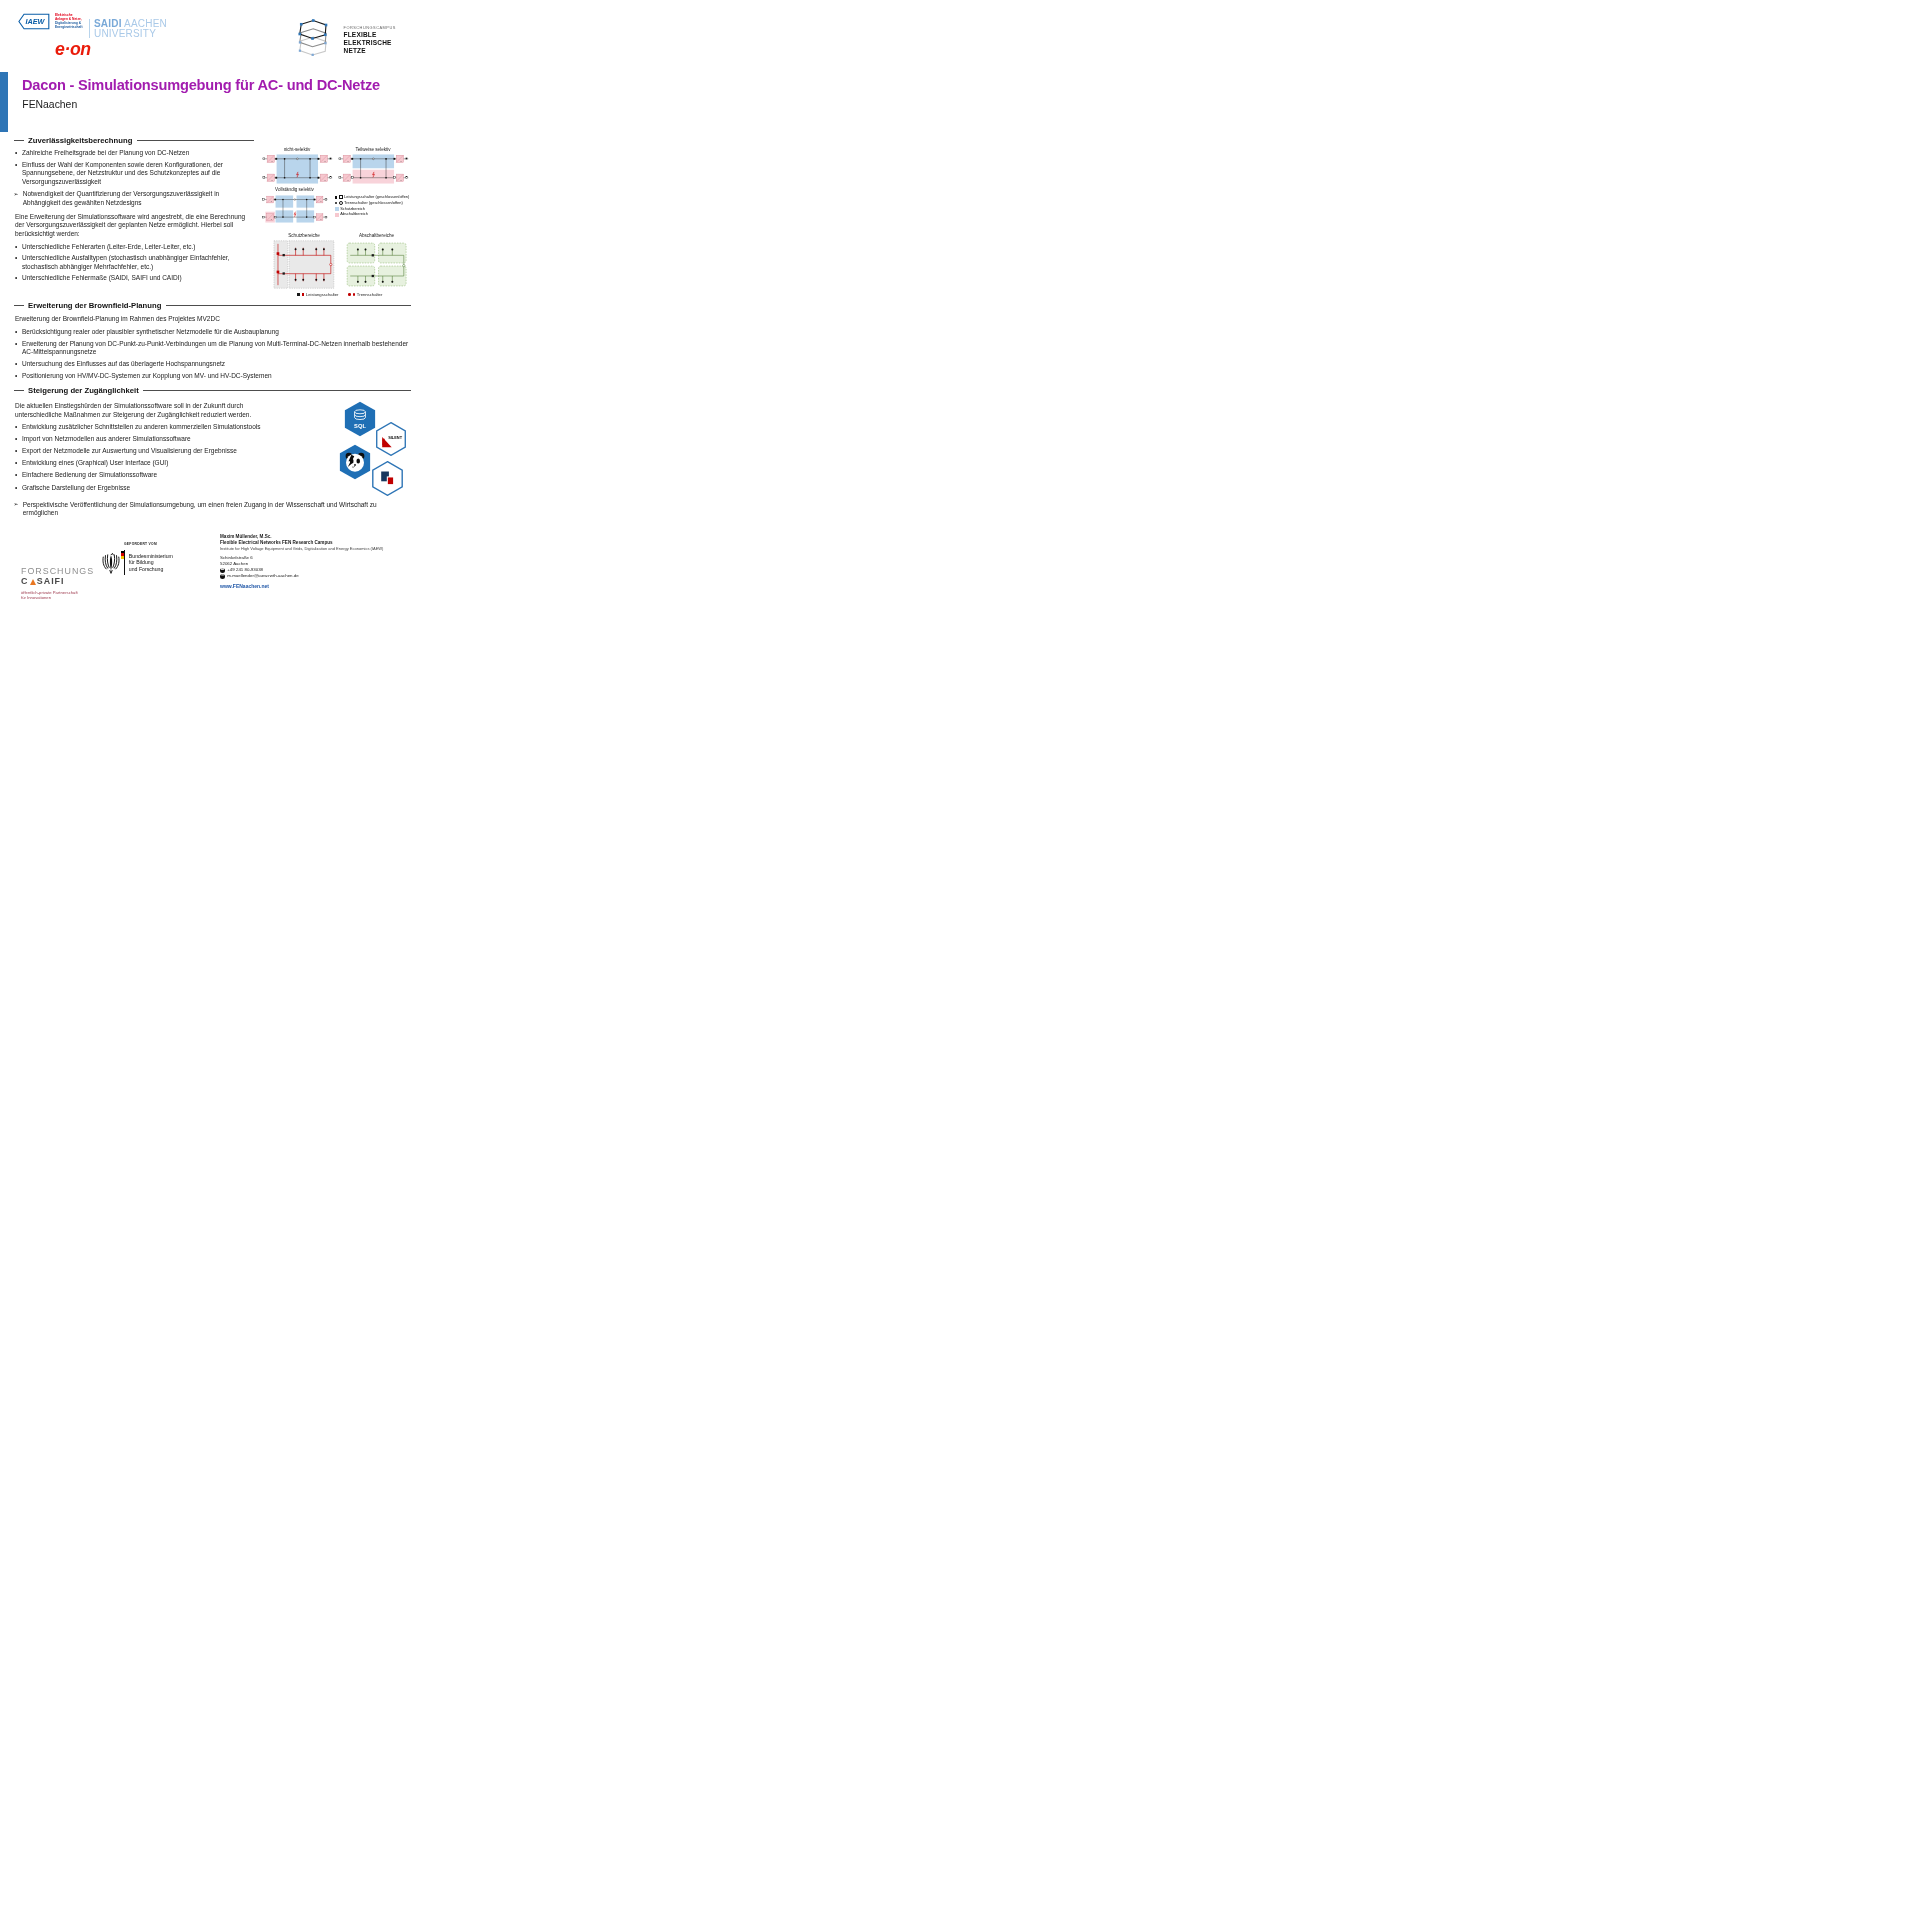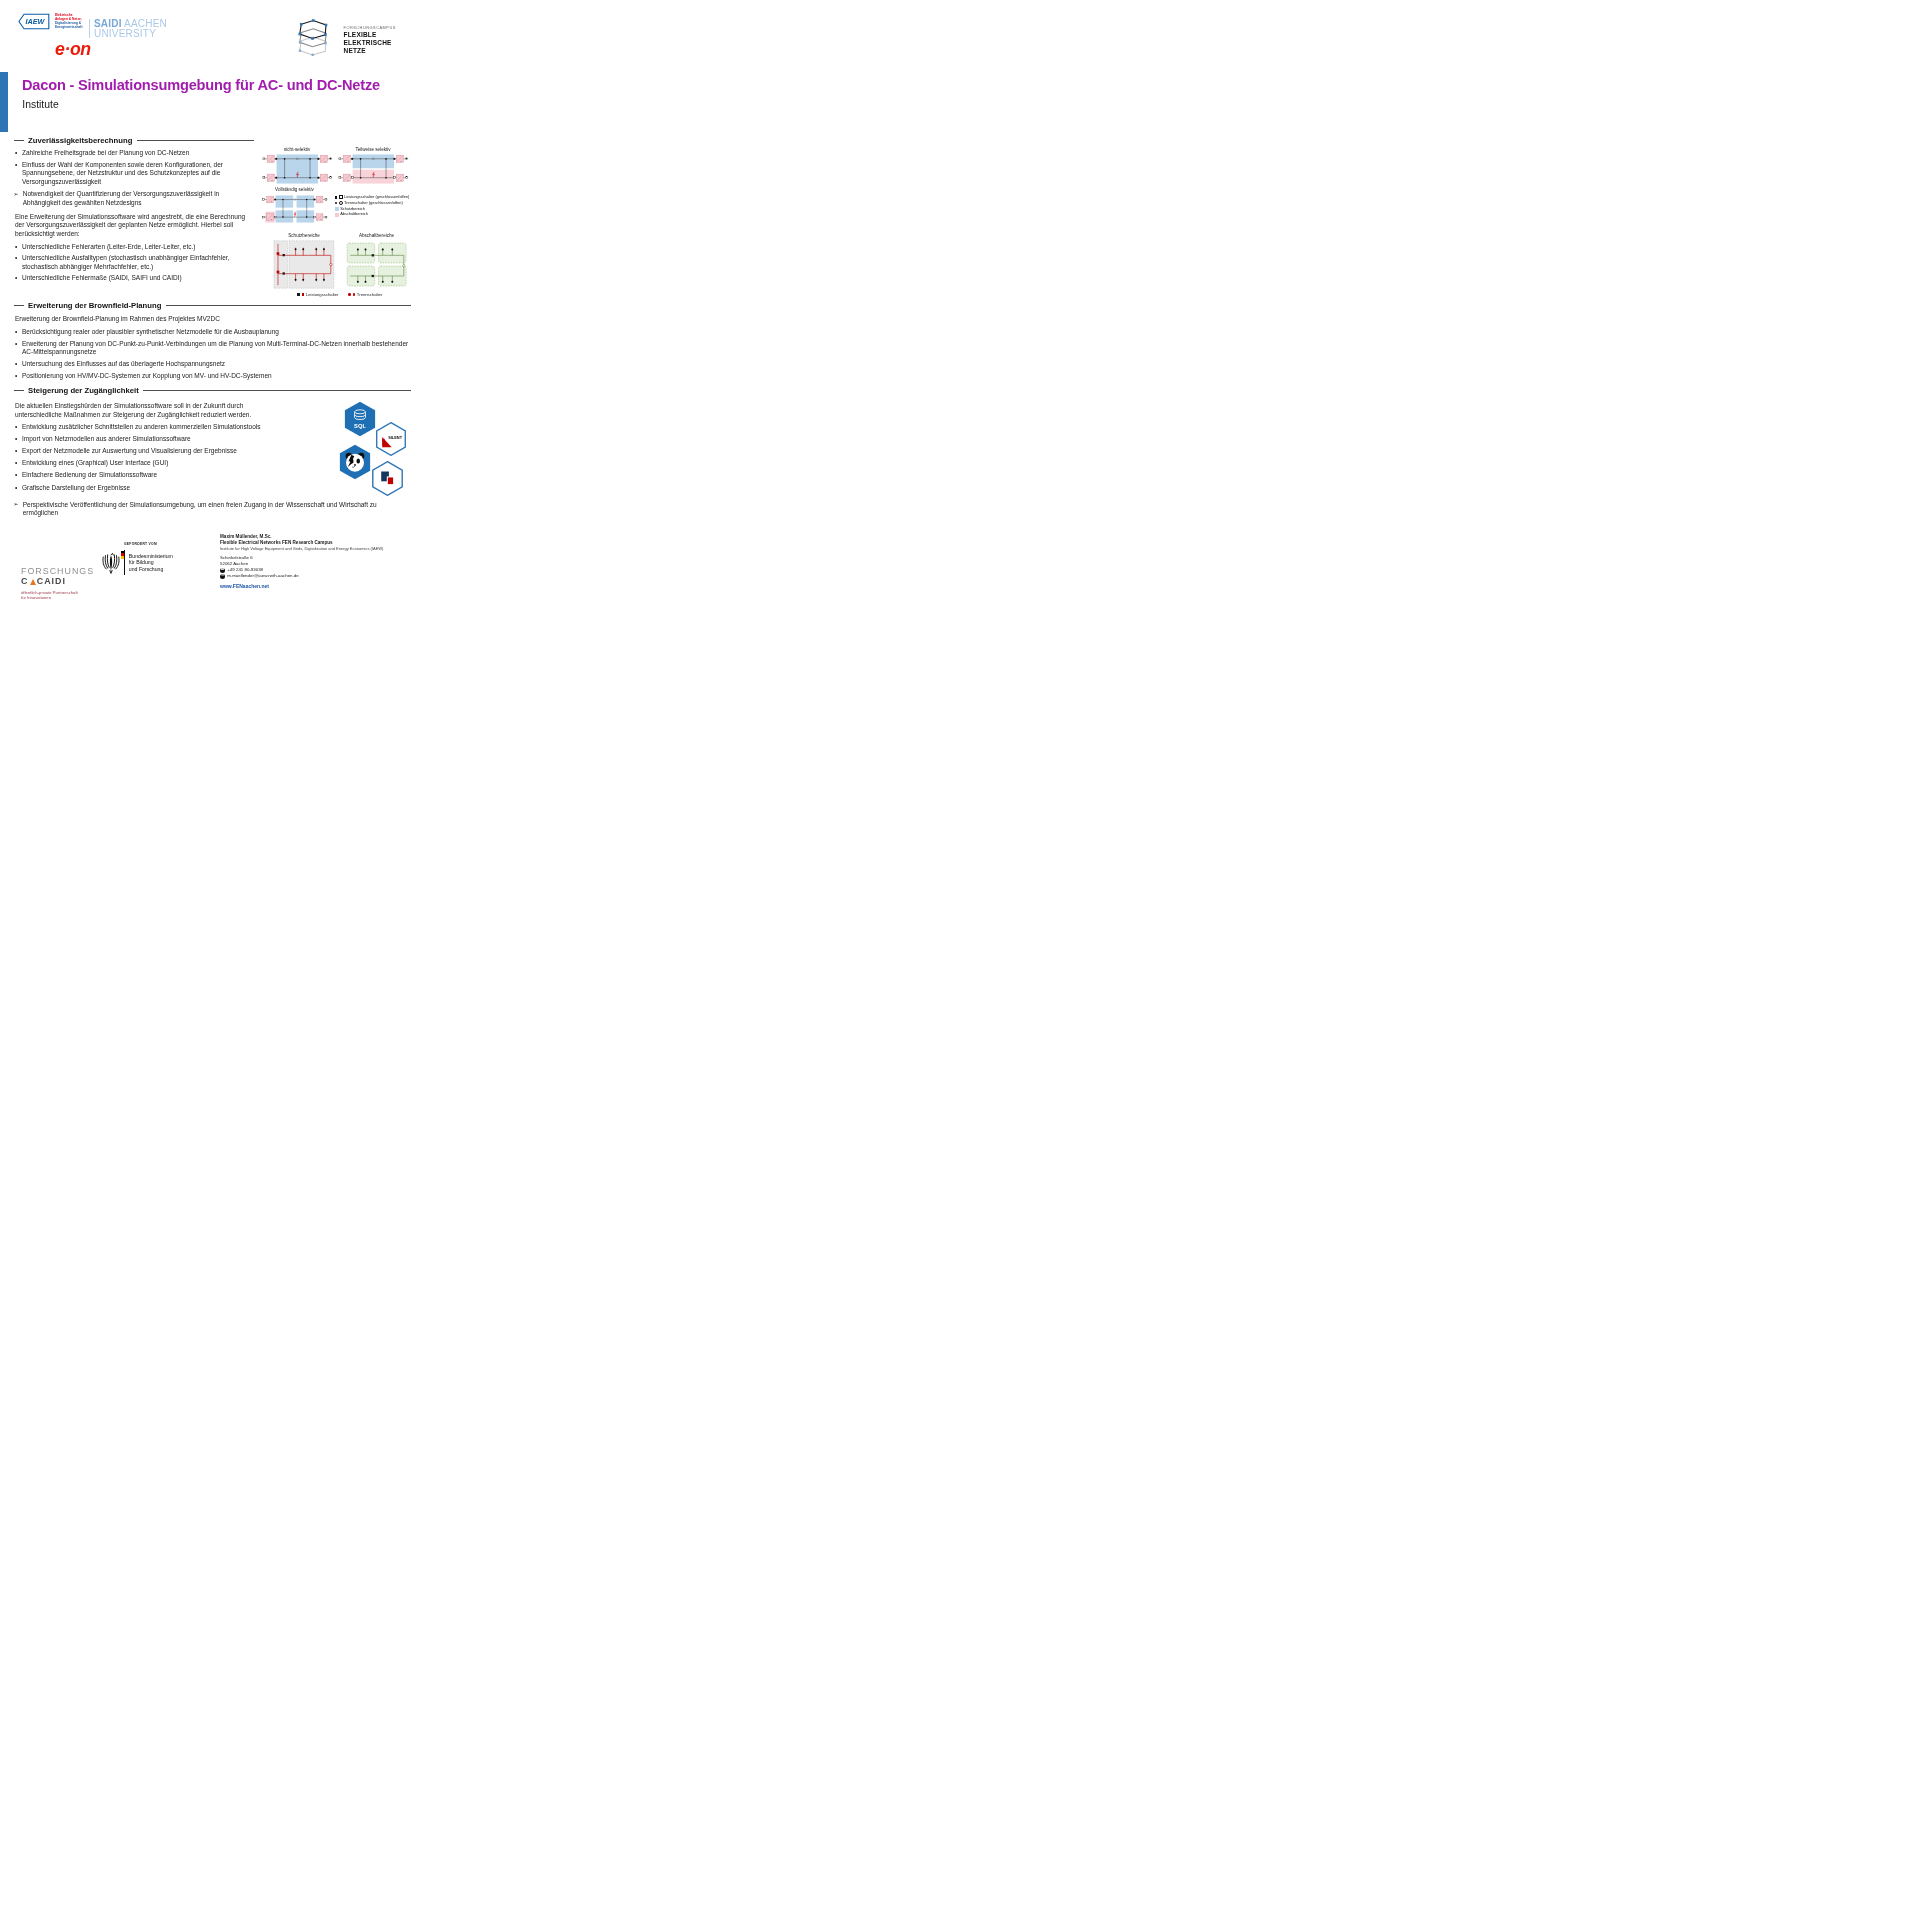--- a/index.html
+++ b/index.html
@@ -181,21 +181,21 @@
         <div class="fen-small">FORSCHUNGSCAMPUS</div>
         <div class="fen-big">FLEXIBLE</div>
         <div class="fen-big">ELEKTRISCHE</div>
         <div class="fen-big">NETZE</div>
       </div>
     </div>
   </div>
 
   <div class="bluebar"></div>
   <h1 class="h1">Dacon - Simulationsumgebung für AC- und DC-Netze</h1>
-  <div class="h2">Institute</div>
+  <div class="h2">FENaachen</div>
 
   <section class="sec" id="sec1">
     <div class="sec-head">
       <span class="hl hl-l"></span>
       <span>Zuverlässigkeitsberechnung</span>
       <span class="hl hl-r"></span>
     </div>
     <div class="col-left">
       <div class="bullet">Zahlreiche Freiheitsgrade bei der Planung von DC-Netzen</div>
       <div class="bullet">Einfluss der Wahl der Komponenten sowie deren Konfigurationen, der Spannungsebene, der Netzstruktur und des Schutzkonzeptes auf die Versorgungszuverlässigkeit</div>
@@ -481,21 +481,21 @@
     <div class="bullet">Untersuchung des Einflusses auf das überlagerte Hochspannungsnetz</div>
     <div class="bullet">Positionierung von HV/MV-DC-Systemen zur Kopplung von MV- und HV-DC-Systemen</div>
   </section>
 
   <div>
     <div class="fc-logo">
       <div class="fc-l1">FORSCHUNGS</div>
       <div class="fc-l2">
         <span>C</span>
         <span class="tri"></span>
-        <span>CAIDI</span>
+        <span>SAIFI</span>
       </div>
       <div class="fc-sub">
         <div>öffentlich-private Partnerschaft</div>
         <div>für Innovationen</div>
       </div>
     </div>
 
     <div class="gef">GEFÖRDERT VOM</div>
 
     <div class="bmbf">

